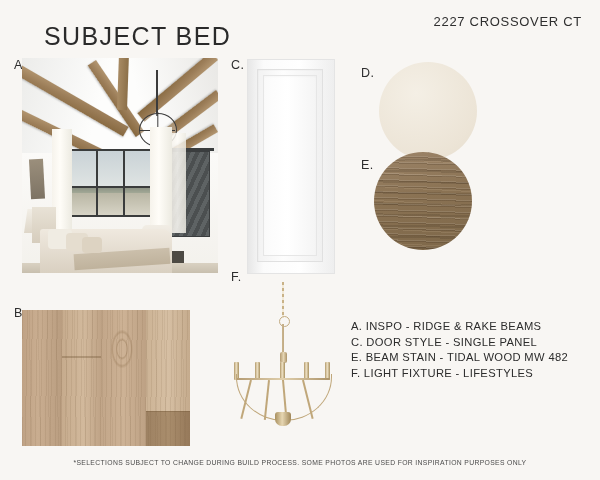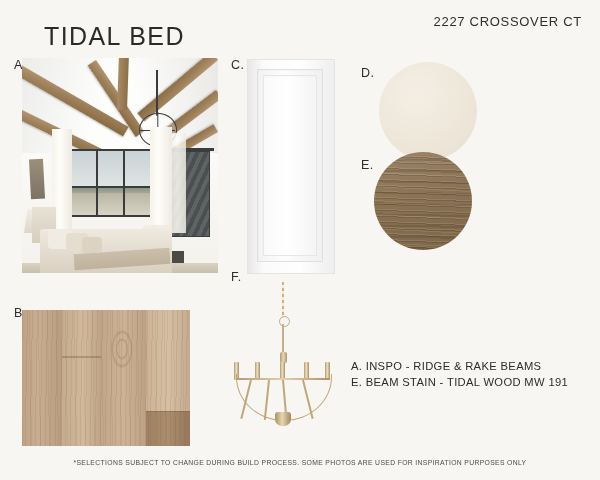--- a/index.html
+++ b/index.html
@@ -370,21 +370,20 @@
     margin-left: -8px; border-radius: 3px 3px 7px 7px;
     background: linear-gradient(90deg,#a9905f,#e6d6b2 45%,#a08759);
   }
 
   
   .legend {
     position: absolute;
     left: 351px;
     top: 319px;
     width: 240px;
-    margin-top: 40px;
   }
   .legend-item {
     font-size: 11.2px;
     letter-spacing: 0.35px;
     color: #2c2c2c;
     line-height: 15.6px;
     white-space: nowrap;
   }
 
   
@@ -396,21 +395,21 @@
     font-size: 6.8px;
     letter-spacing: 0.35px;
     color: #4a4a4a;
   }
 </style>
 </head>
 <body>
 
 <div id="board">
 
-  <div class="title">TIDAL BED</div>
+  <div class="title">SUBJECT BED</div>
   <div class="address">2227 CROSSOVER CT</div>
 
   <div class="tag tag-a">A.</div>
   <div class="photo">
     <div class="ph-sky"></div>
     <div class="ph-vault-l"></div>
     <div class="ph-vault-r"></div>
 
     <div class="beam b1"></div>
     <div class="beam b2"></div>
@@ -495,18 +494,20 @@
     <div class="ch-bowl"></div>
     <div class="ch-spoke s1"></div>
     <div class="ch-spoke s2"></div>
     <div class="ch-spoke s3"></div>
     <div class="ch-spoke s4"></div>
     <div class="ch-finial"></div>
   </div>
 
   <div class="legend">
     <div class="legend-item">A. INSPO - RIDGE &amp; RAKE BEAMS</div>
-    <div class="legend-item">E. BEAM STAIN - TIDAL WOOD MW 191</div>
+    <div class="legend-item">C. DOOR STYLE - SINGLE PANEL</div>
+    <div class="legend-item">E. BEAM STAIN - TIDAL WOOD MW 482</div>
+    <div class="legend-item">F. LIGHT FIXTURE - LIFESTYLES</div>
   </div>
 
   <div class="footer">*SELECTIONS SUBJECT TO CHANGE DURING BUILD PROCESS. SOME PHOTOS ARE USED FOR INSPIRATION PURPOSES ONLY</div>
 
 </div>
 
 </body></html>

